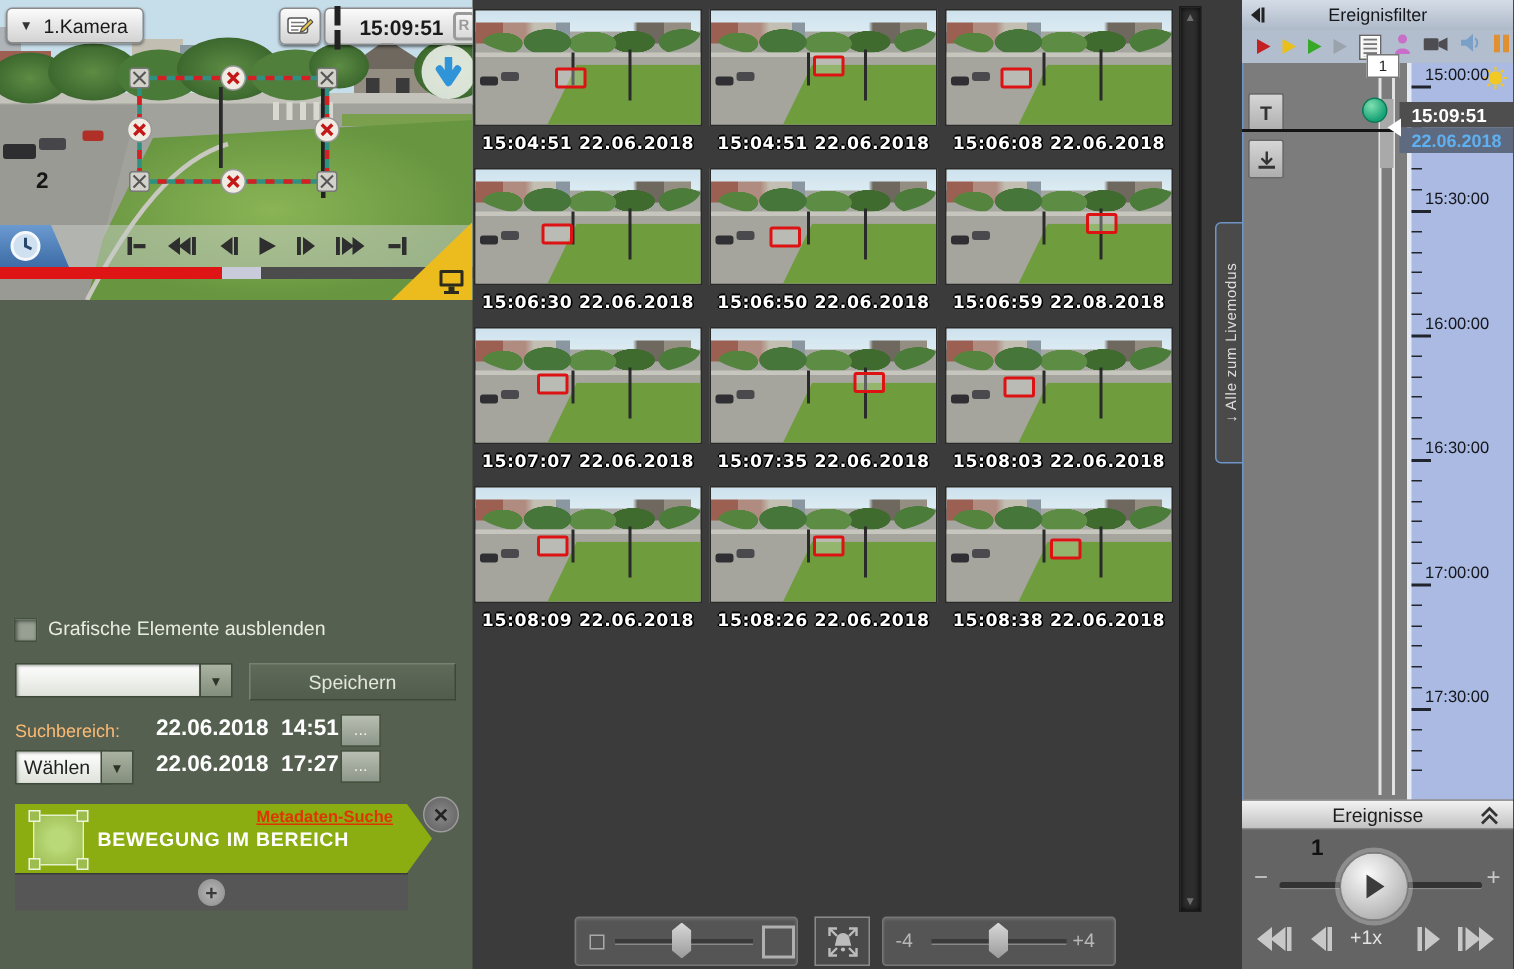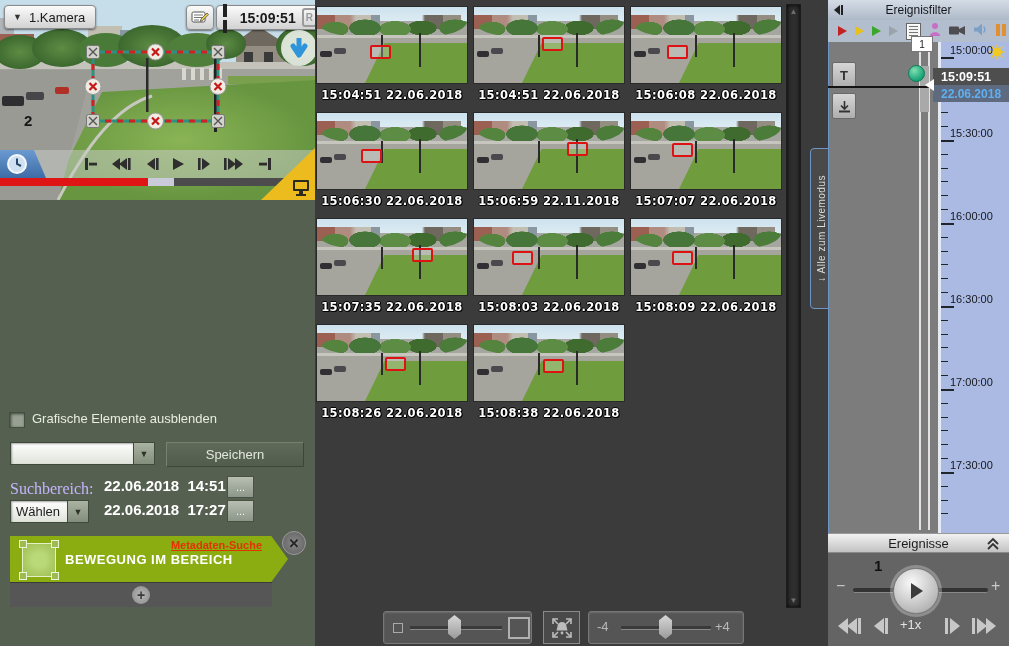--- a/index.html
+++ b/index.html
@@ -50,21 +50,21 @@
   .inputw{background:linear-gradient(#ffffff,#dfe3da);border:1px solid #3e4a3a;
           box-shadow:inset 1px 1px 2px rgba(0,0,0,.35);color:#222;}
   #preset-input{left:10px;top:242px;width:122px;height:21px;}
   .dd-btn{background:linear-gradient(#aab2a2,#848e7c);border:1px solid #3e4a3a;
           display:flex;align-items:center;justify-content:center;color:#2c342a;font-size:9px;}
   #preset-dd{left:133px;top:242px;width:22px;height:23px;box-sizing:border-box;}
   .panel-btn{background:linear-gradient(#6b766300,#00000022),#5f6a59;border:1px solid #76816e;
              border-bottom-color:#3c463a;border-right-color:#3c463a;color:#e2e7dc;
              display:flex;align-items:center;justify-content:center;font-size:13px;}
   #save-btn{left:166px;top:242px;width:136px;height:23px;}
-  #range-label{left:10px;top:280px;font-size:16px;color:#c4b5fd;font-family:Liberation Serif, serif;}
+  #range-label{left:10px;top:280px;font-size:12px;color:#fdba74;}
   .range-date{font-size:15px;font-weight:bold;color:#fff;white-space:pre;}
   #range-from{left:104px;top:277px;}
   #range-to{left:104px;top:301px;}
   .more-btn{width:25px;height:20px;background:linear-gradient(#b8bfb2,#8d968a);
             border:1px solid #48523f;color:#f0f0ea;font-size:11px;display:flex;align-items:center;justify-content:center;}
   #more-from{left:227px;top:276px;}
   #more-to{left:227px;top:300px;}
   #choose-sel{left:10px;top:300px;width:57px;height:21px;font-size:13px;color:#222;
               display:flex;align-items:center;padding-left:5px;}
   #choose-dd{left:67px;top:300px;width:22px;height:23px;box-sizing:border-box;}
@@ -478,36 +478,52 @@
           <i class="grass"></i>
           <i class="pole p1"></i>
           <i class="pole p2"></i>
         <i class="car c1"></i>
           <i class="car c2"></i>
         <i class="redbox" style="left: 29%; top: 47%;"></i>
       </div>
       <div class="tcap">15:06:30 22.06.2018</div>
     </div>
 
+    <div class="thumb">
+      <div class="timg">
+        <i class="sky"></i>
+          <i class="bld"></i>
+          <i class="trees"></i>
+          <i class="road"></i>
+        <i class="walk"></i>
+          <i class="grass"></i>
+          <i class="pole p1"></i>
+          <i class="pole p2"></i>
+        <i class="car c1"></i>
+          <i class="car c2"></i>
+        <i class="redbox" style="left: 26%; top: 50%;"></i>
+      </div>
+      <div class="tcap">15:06:50 22.06.2018</div>
+    </div>
 
     <div class="thumb">
       <div class="timg">
         <i class="sky"></i>
           <i class="bld"></i>
           <i class="trees"></i>
           <i class="road"></i>
         <i class="walk"></i>
           <i class="grass"></i>
           <i class="pole p1"></i>
           <i class="pole p2"></i>
         <i class="car c1"></i>
           <i class="car c2"></i>
         <i class="redbox" style="left: 62%; top: 38%;"></i>
       </div>
-      <div class="tcap">15:06:59 22.11.2018</div>
+      <div class="tcap">15:06:59 22.08.2018</div>
     </div>
 
     <div class="thumb">
       <div class="timg">
         <i class="sky"></i>
           <i class="bld"></i>
           <i class="trees"></i>
           <i class="road"></i>
         <i class="walk"></i>
           <i class="grass"></i>

